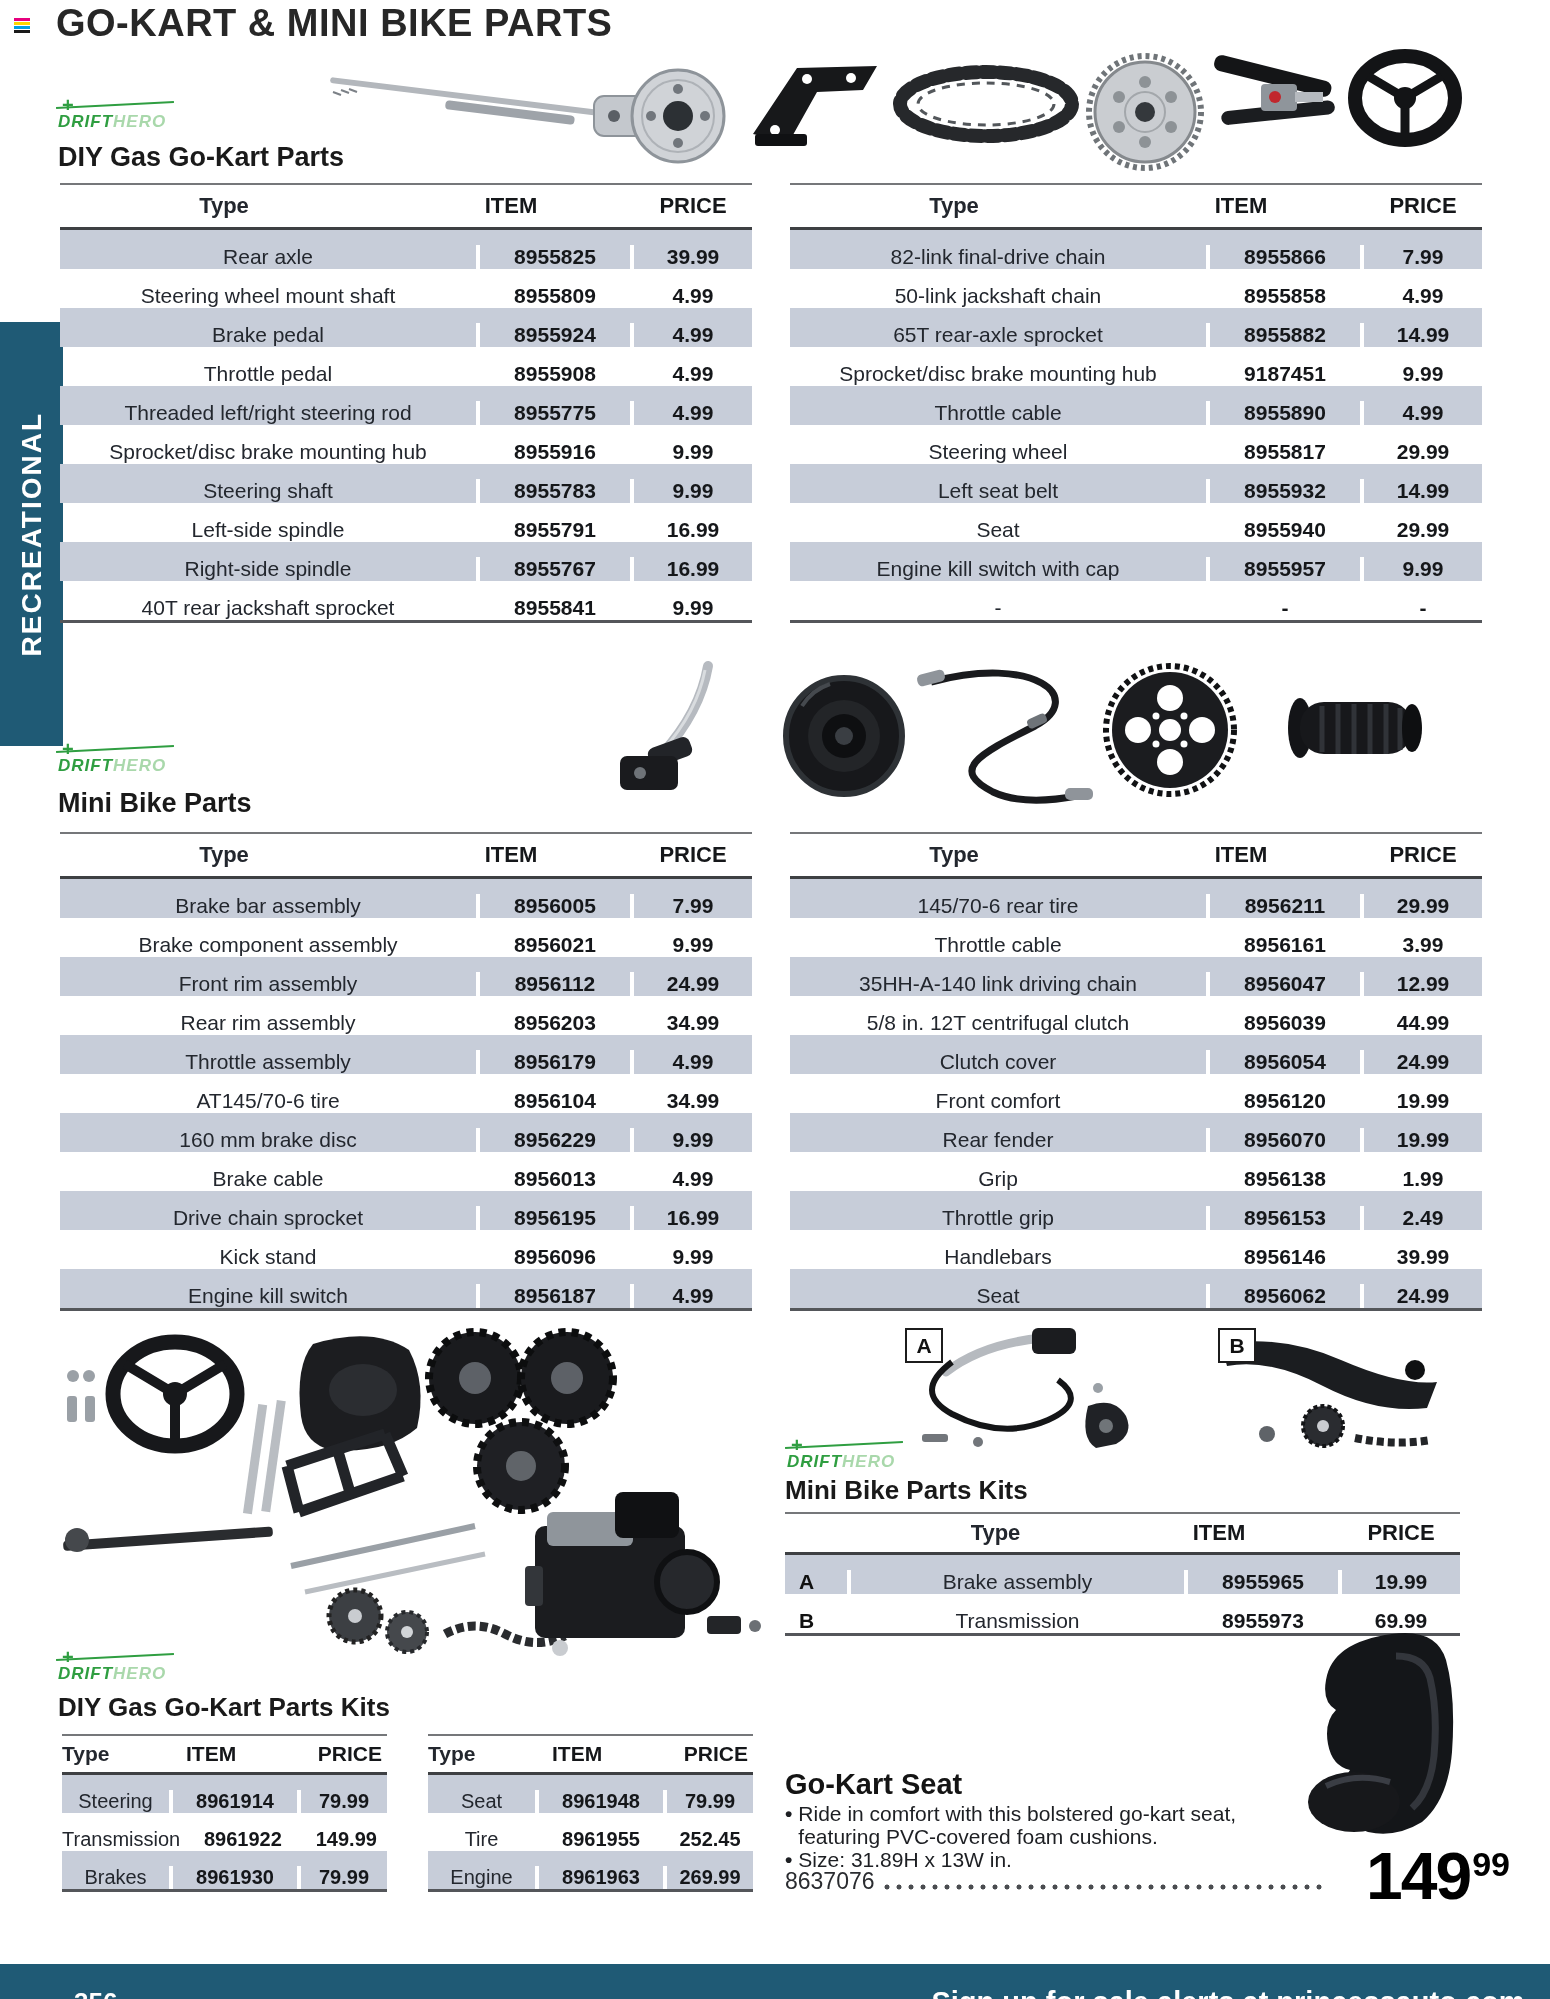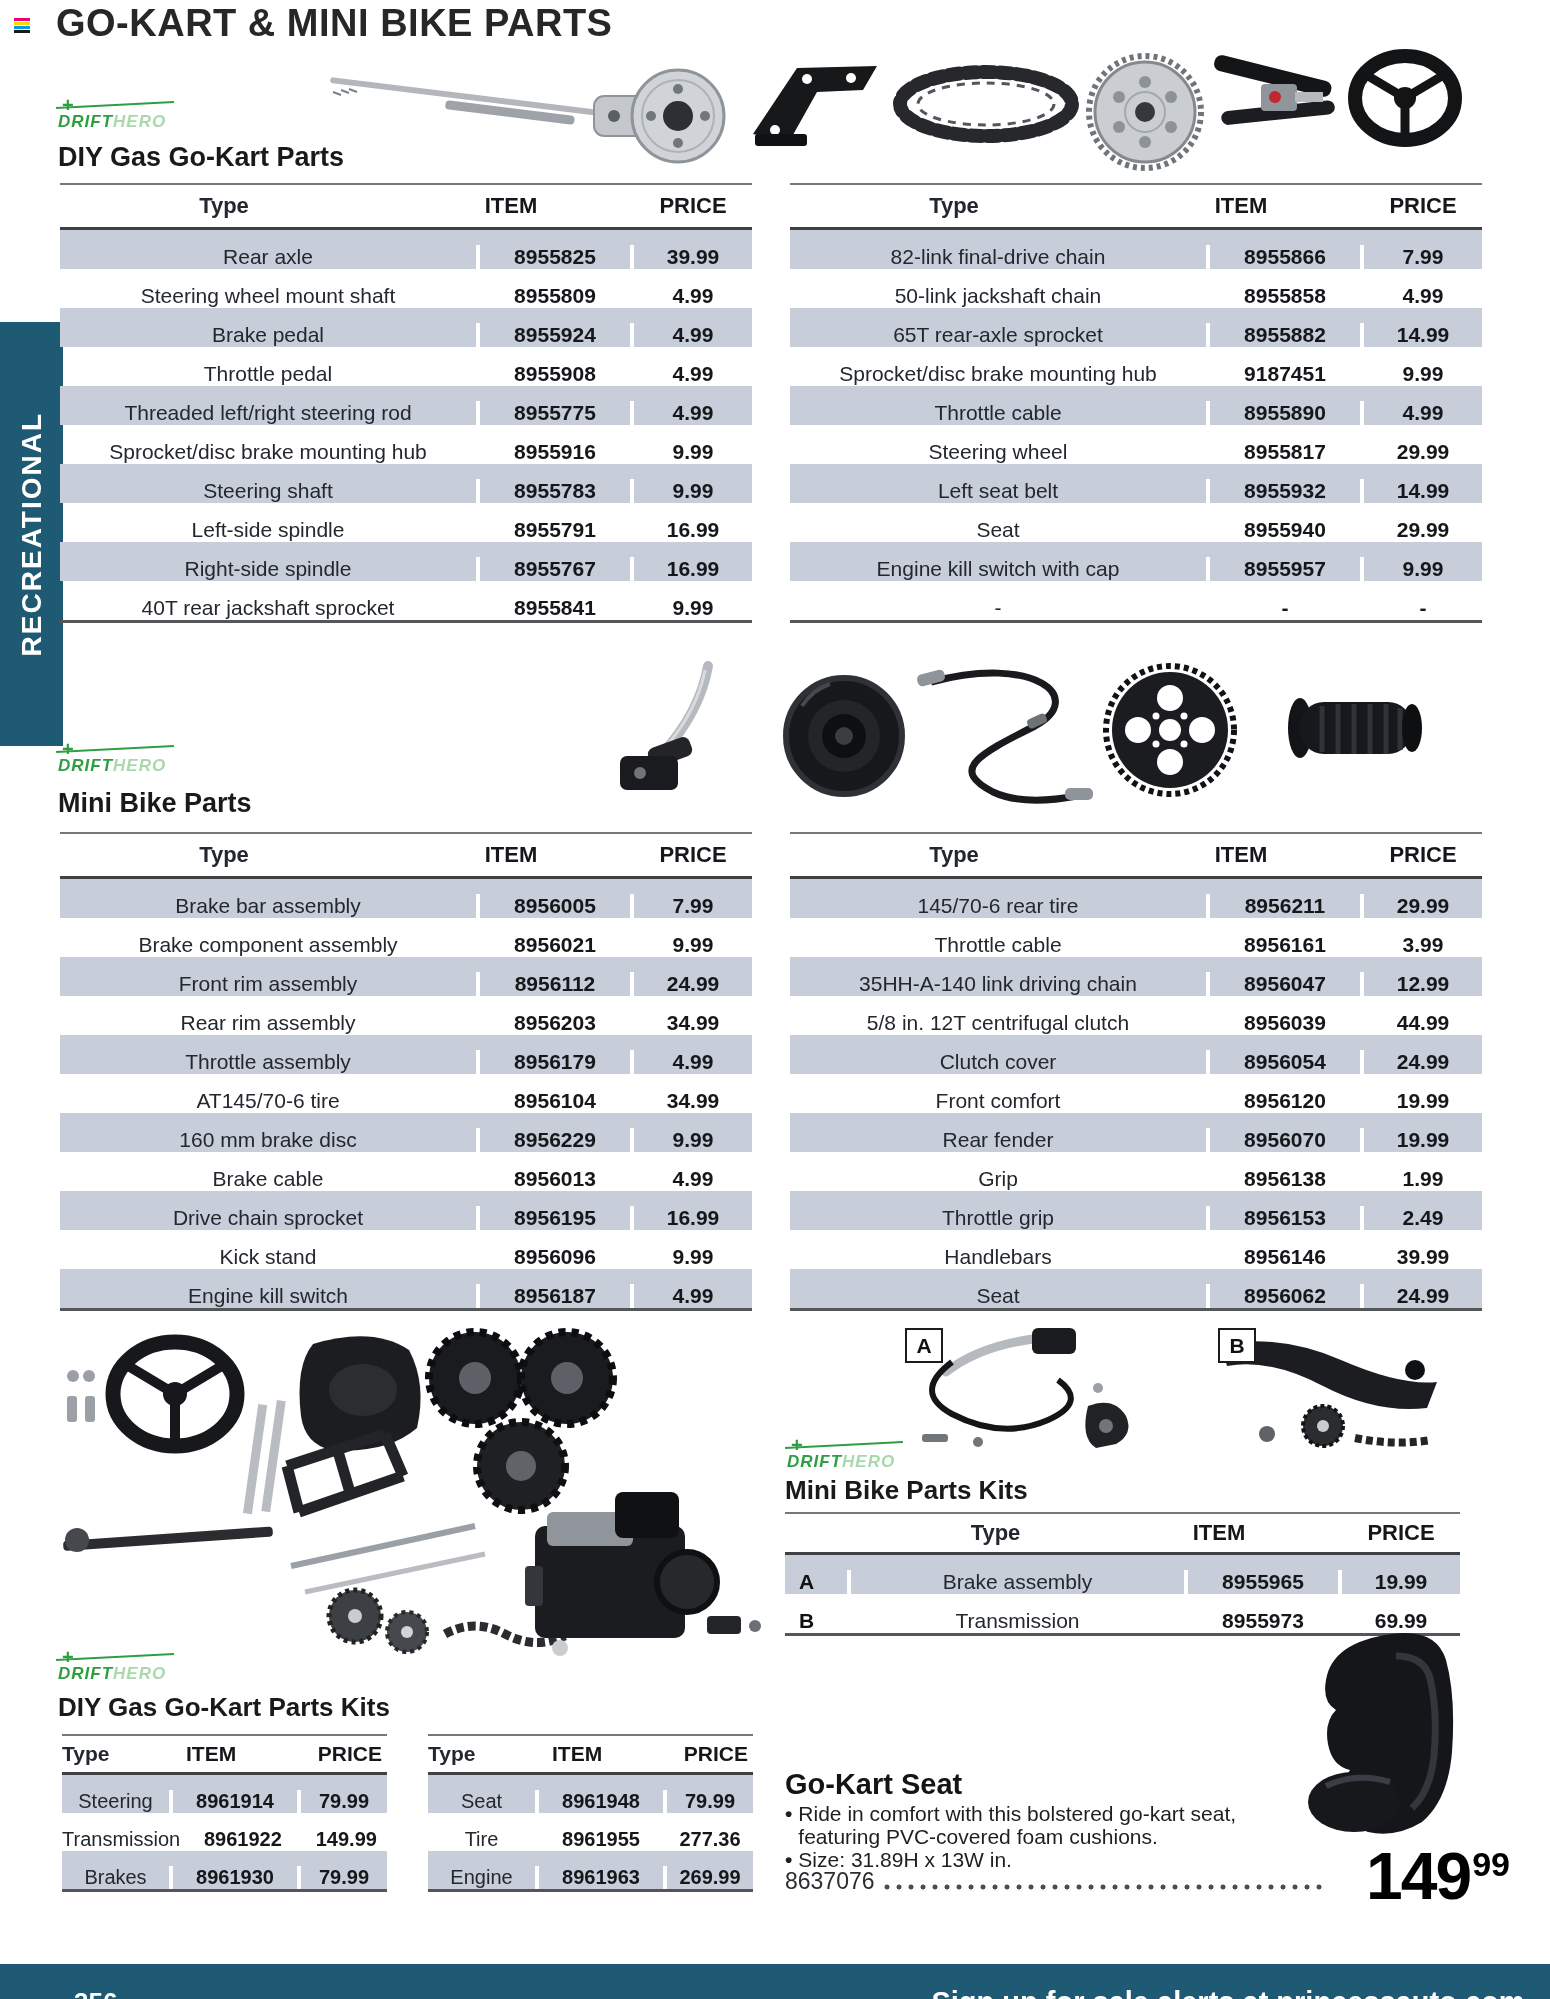--- a/index.html
+++ b/index.html
@@ -599,21 +599,21 @@
     </div>
     <div class="pt-body">
       <div class="pt-row">
           <div class="c type">Seat</div>
           <div class="c item">8961948</div>
           <div class="c price">79.99</div>
         </div>
         <div class="pt-row">
           <div class="c type">Tire</div>
           <div class="c item">8961955</div>
-          <div class="c price">277.36</div>
+          <div class="c price">252.45</div>
         </div>
         <div class="pt-row">
           <div class="c type">Engine</div>
           <div class="c item">8961963</div>
           <div class="c price">269.99</div>
         </div>
     </div>
   </div>
 
   <svg class="pimg" style="left:1298px;top:1628px" width="165" height="212" viewBox="0 0 165 212">

